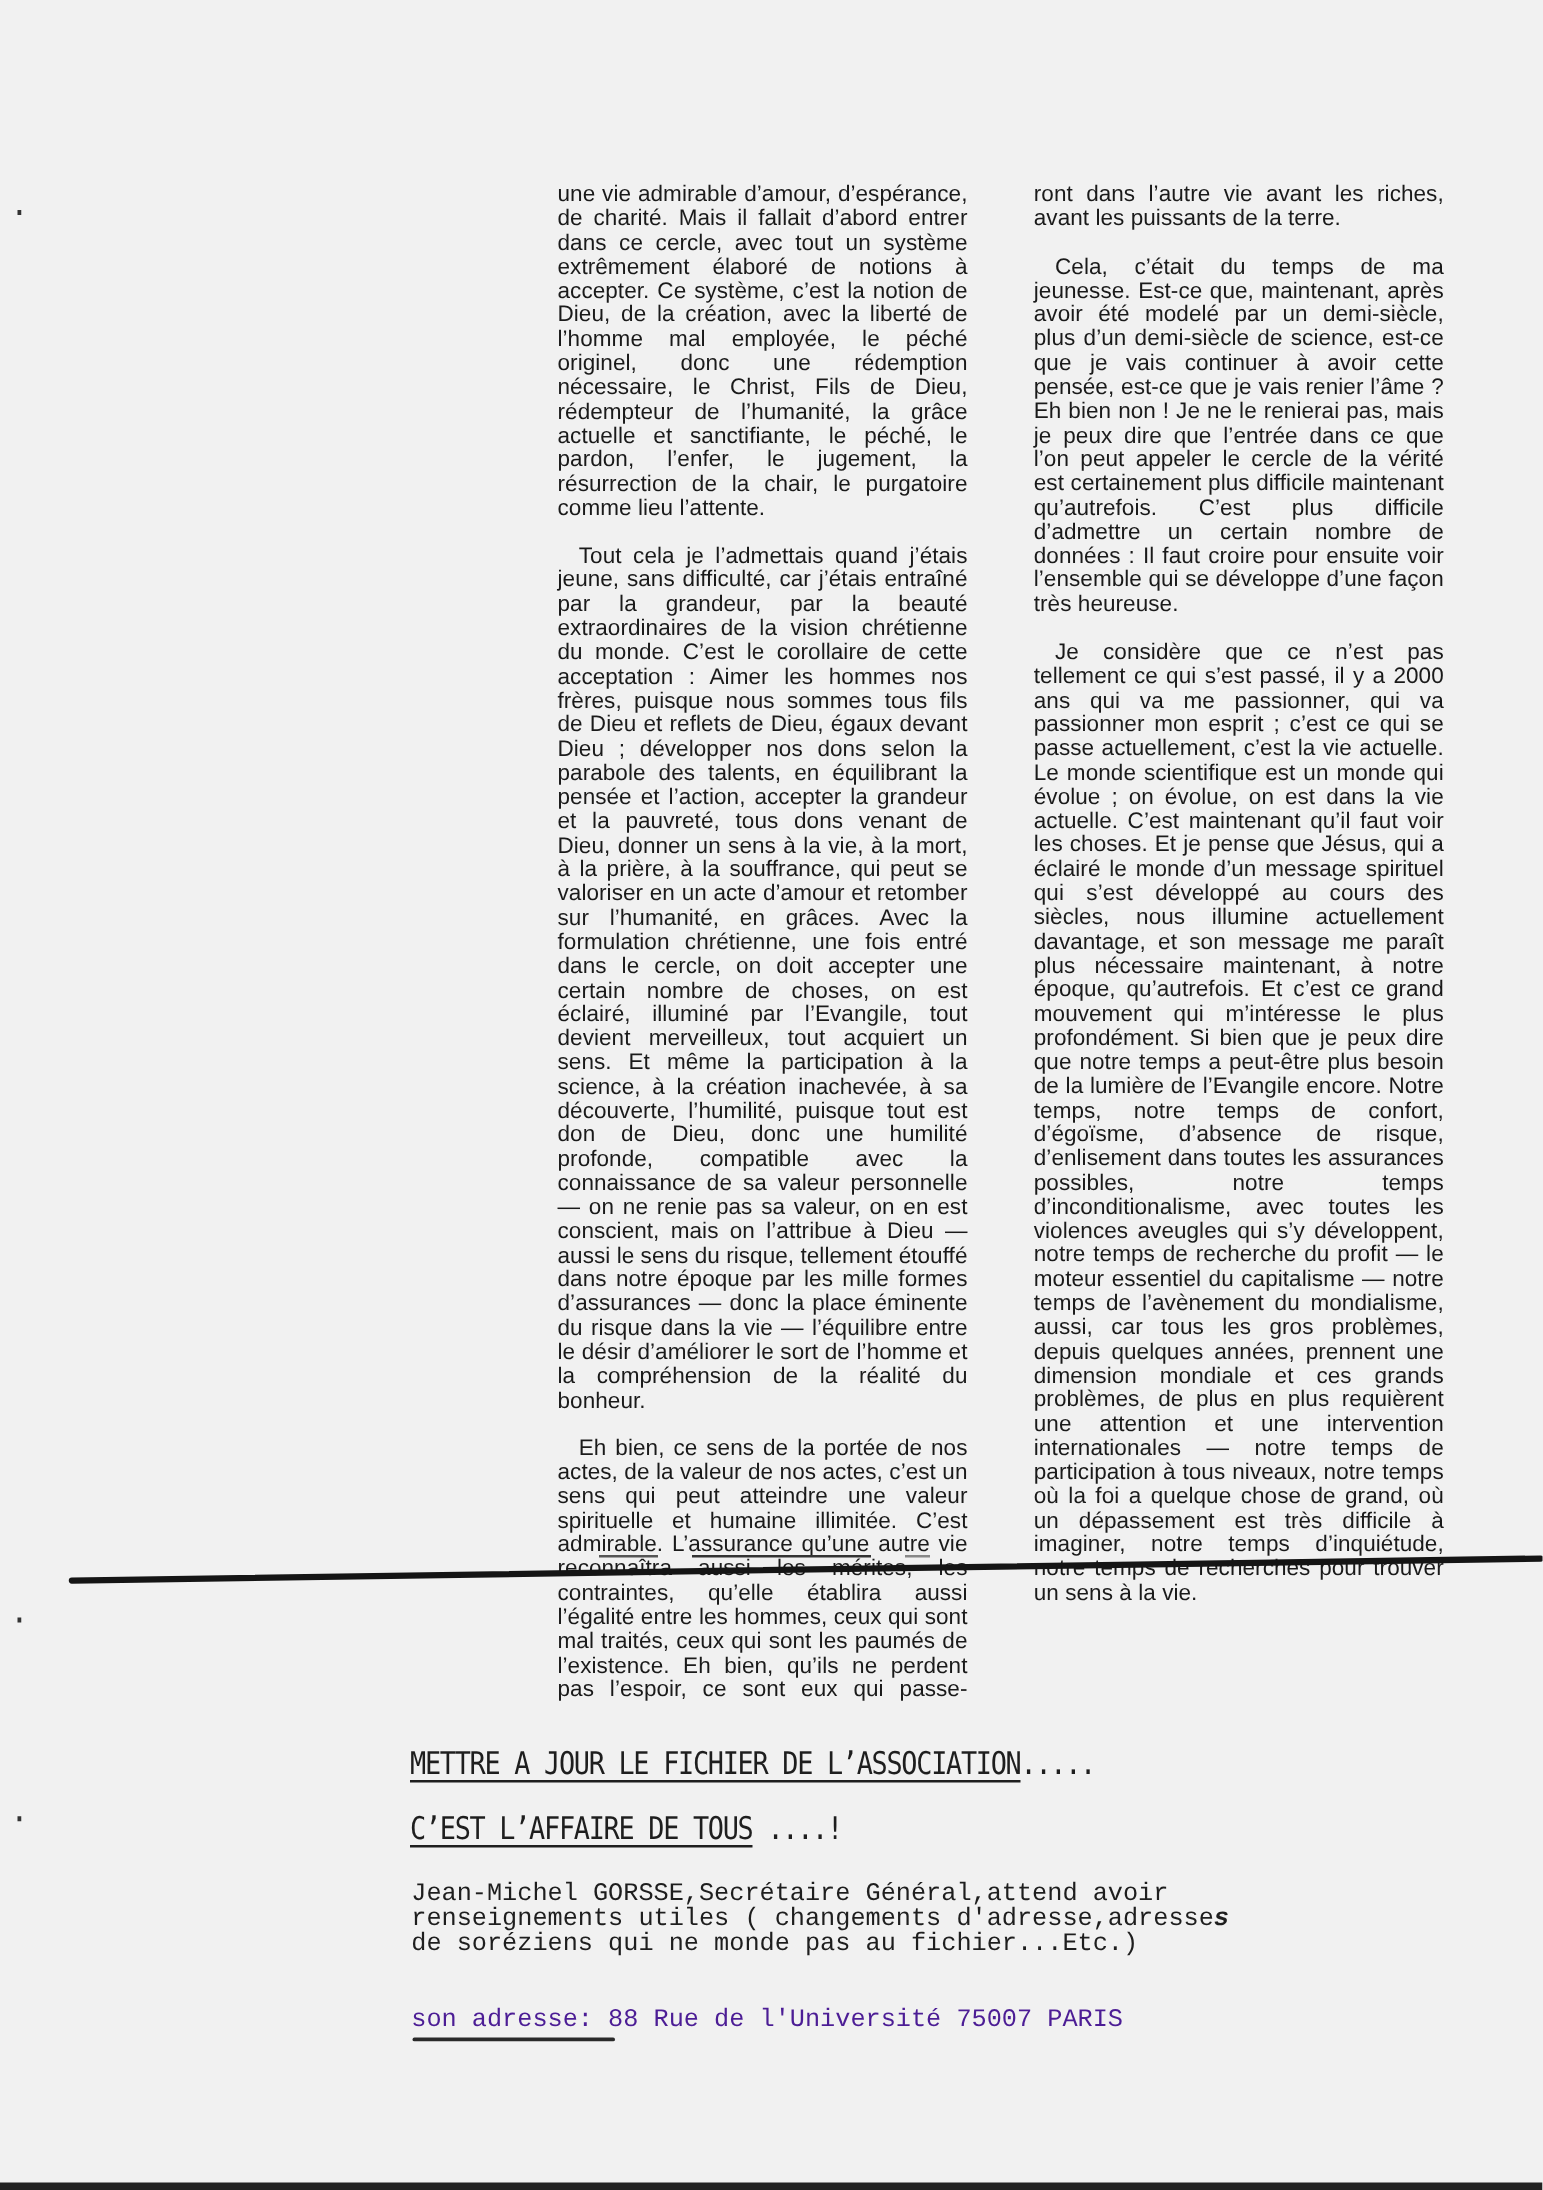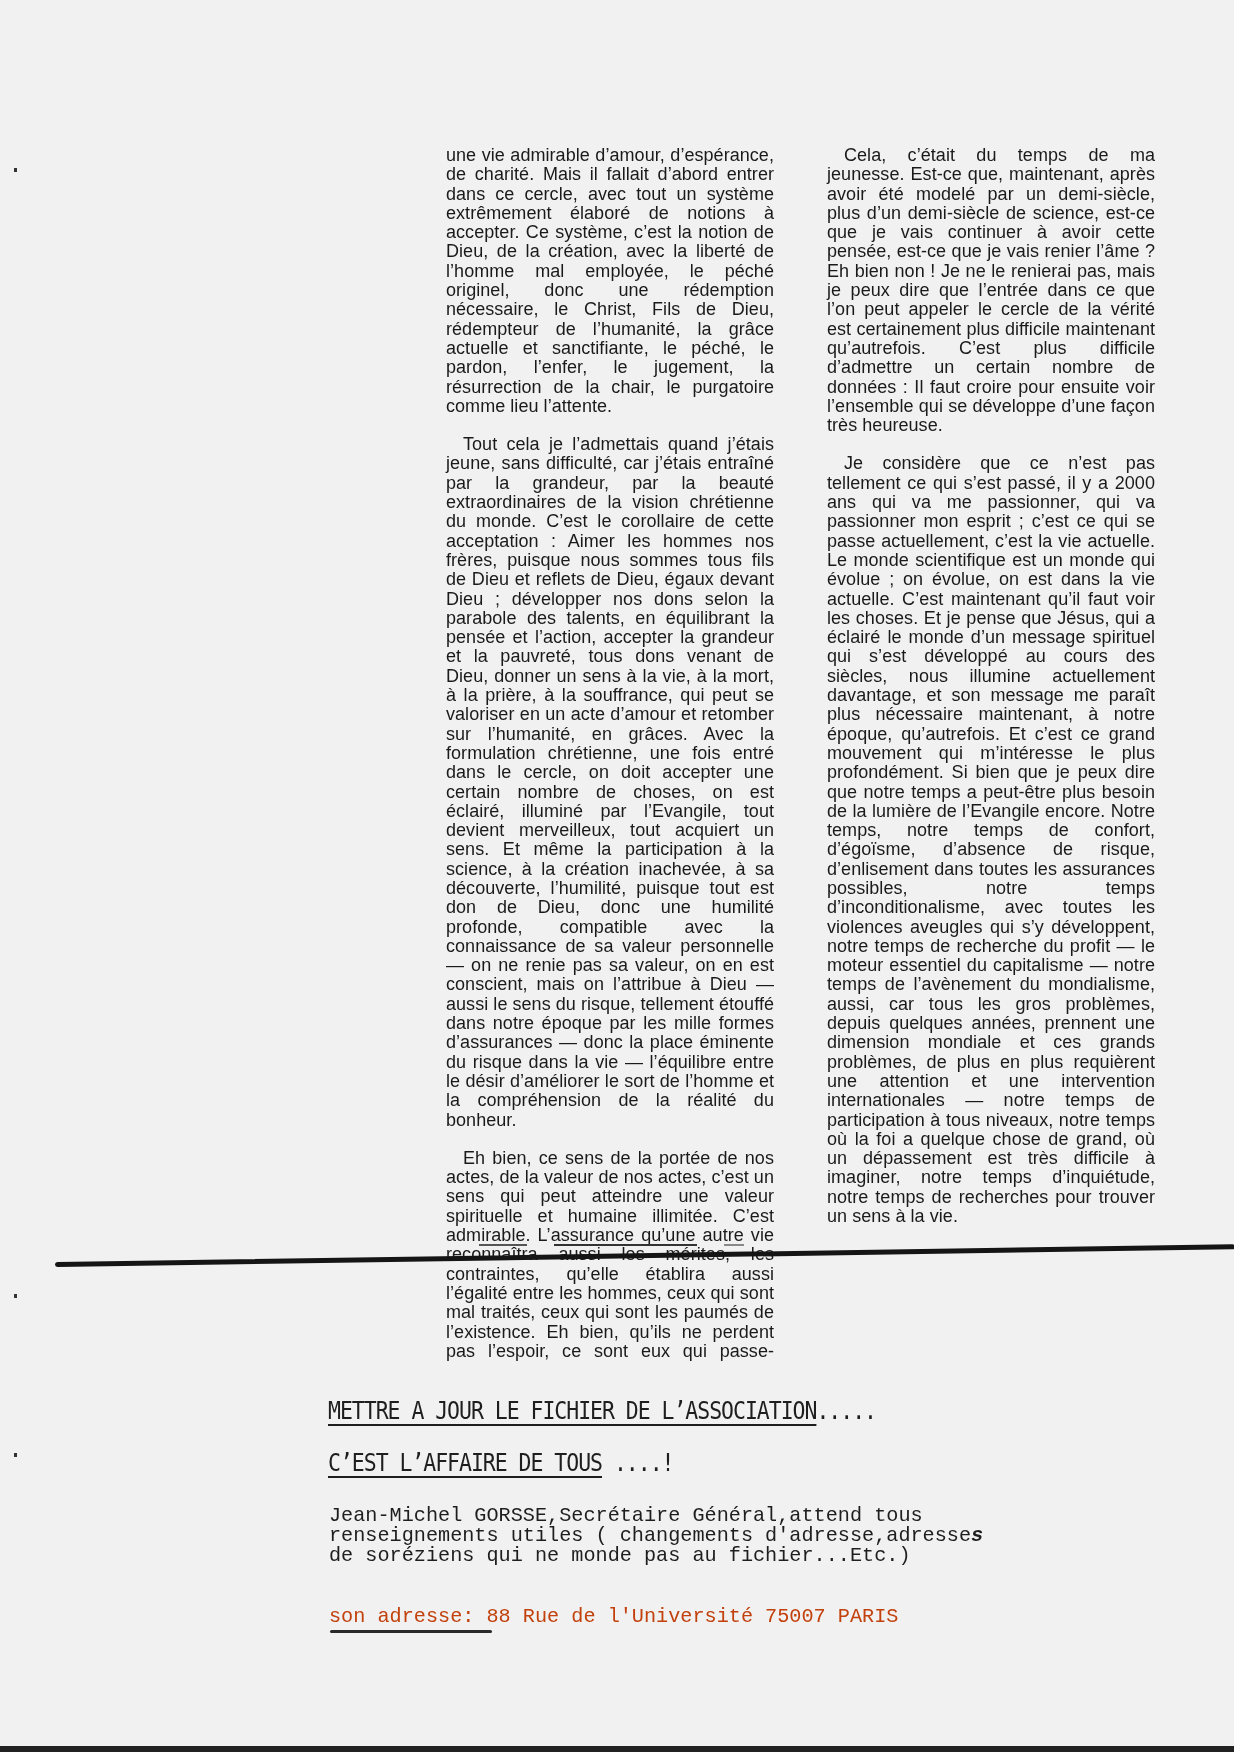--- a/index.html
+++ b/index.html
@@ -41,21 +41,21 @@
     .t2 { top: 1448px; }
     .notice-body {
       position: absolute; left: 329px; top: 1506px;
       font-family: "Liberation Mono", "DejaVu Sans Mono", monospace;
       font-size: 20.2px; line-height: 20px; color: #1e1e1e; white-space: pre;
     }
     .notice-body .bold-s { font-weight: bold; font-style: italic; }
     .addr {
       position: absolute; left: 329px; top: 1605px;
       font-family: "Liberation Mono", "DejaVu Sans Mono", monospace;
-      font-size: 20.2px; color: #c2410c; white-space: pre;
+      font-size: 20.2px; color: #4c1d95; white-space: pre;
     }
     .addr-underline {
       position: absolute; left: 330px; top: 1630px; width: 162px; height: 3px;
       background: #2a2a2a; border-radius: 2px;
     }
     .bottom-bar {
       position: absolute; left: 0; top: 1746px; width: 1234px; height: 6px; background: #222;
     }
   </style>
 </head>
@@ -65,28 +65,29 @@
 <div class="speck" style="left:14px;top:1294px;width:3px;height:4px;"></div>
 <div class="speck" style="left:14px;top:1453px;width:3px;height:4px;"></div>
 
 <div class="col left">
   <p class="last-line-none">une vie admirable d’amour, d’espérance, de charité. Mais il fallait d’abord entrer dans ce cercle, avec tout un système extrêmement élaboré de notions à accepter. Ce système, c’est la notion de Dieu, de la création, avec la liberté de l’homme mal employée, le péché originel, donc une rédemption nécessaire, le Christ, Fils de Dieu, rédempteur de l’humanité, la grâce actuelle et sanctifiante, le péché, le pardon, l’enfer, le jugement, la résurrection de la chair, le purgatoire comme lieu l’attente.</p>
   <p class="indent">Tout cela je l’admettais quand j’étais jeune, sans difficulté, car j’étais entraîné par la grandeur, par la beauté extraordinaires de la vision chrétienne du monde. C’est le corollaire de cette acceptation : Aimer les hommes nos frères, puisque nous sommes tous fils de Dieu et reflets de Dieu, égaux devant Dieu ; développer nos dons selon la parabole des talents, en équilibrant la pensée et l’action, accepter la grandeur et la pauvreté, tous dons venant de Dieu, donner un sens à la vie, à la mort, à la prière, à la souffrance, qui peut se valoriser en un acte d’amour et retomber sur l’humanité, en grâces. Avec la formulation chrétienne, une fois entré dans le cercle, on doit accepter une certain nombre de choses, on est éclairé, illuminé par l’Evangile, tout devient merveilleux, tout acquiert un sens. Et même la participation à la science, à la création inachevée, à sa découverte, l’humilité, puisque tout est don de Dieu, donc une humilité profonde, compatible avec la connaissance de sa valeur personnelle — on ne renie pas sa valeur, on en est conscient, mais on l’attribue à Dieu — aussi le sens du risque, tellement étouffé dans notre époque par les mille formes d’assurances — donc la place éminente du risque dans la vie — l’équilibre entre le désir d’améliorer le sort de l’homme et la compréhension de la réalité du bonheur.</p>
   <p class="indent last-line-just">Eh bien, ce sens de la portée de nos actes, de la valeur de nos actes, c’est un sens qui peut atteindre une valeur spirituelle et humaine illimitée. C’est admirable. L’assurance qu’une autre vie reconnaîtra aussi les mérites, les contraintes, qu’elle établira aussi l’égalité entre les hommes, ceux qui sont mal traités, ceux qui sont les paumés de l’existence. Eh bien, qu’ils ne perdent pas l’espoir, ce sont eux qui passe-</p>
 </div>
 
 <div class="col right">
+  <p>ront dans l’autre vie avant les riches, avant les puissants de la terre.</p>
   <p class="indent">Cela, c’était du temps de ma jeunesse. Est-ce que, maintenant, après avoir été modelé par un demi-siècle, plus d’un demi-siècle de science, est-ce que je vais continuer à avoir cette pensée, est-ce que je vais renier l’âme ? Eh bien non ! Je ne le renierai pas, mais je peux dire que l’entrée dans ce que l’on peut appeler le cercle de la vérité est certainement plus difficile maintenant qu’autrefois. C’est plus difficile d’admettre un certain nombre de données : Il faut croire pour ensuite voir l’ensemble qui se développe d’une façon très heureuse.</p>
   <p class="indent">Je considère que ce n’est pas tellement ce qui s’est passé, il y a 2000 ans qui va me passionner, qui va passionner mon esprit ; c’est ce qui se passe actuellement, c’est la vie actuelle. Le monde scientifique est un monde qui évolue ; on évolue, on est dans la vie actuelle. C’est maintenant qu’il faut voir les choses. Et je pense que Jésus, qui a éclairé le monde d’un message spirituel qui s’est développé au cours des siècles, nous illumine actuellement davantage, et son message me paraît plus nécessaire maintenant, à notre époque, qu’autrefois. Et c’est ce grand mouvement qui m’intéresse le plus profondément. Si bien que je peux dire que notre temps a peut-être plus besoin de la lumière de l’Evangile encore. Notre temps, notre temps de confort, d’égoïsme, d’absence de risque, d’enlisement dans toutes les assurances possibles, notre temps d’inconditionalisme, avec toutes les violences aveugles qui s’y développent, notre temps de recherche du profit — le moteur essentiel du capitalisme — notre temps de l’avènement du mondialisme, aussi, car tous les gros problèmes, depuis quelques années, prennent une dimension mondiale et ces grands problèmes, de plus en plus requièrent une attention et une intervention internationales — notre temps de participation à tous niveaux, notre temps où la foi a quelque chose de grand, où un dépassement est très difficile à imaginer, notre temps d’inquiétude, notre temps de recherches pour trouver un sens à la vie.</p>
 </div>
 
 <div class="col-end-rule"></div>
 <div class="divider"></div>
 
 <div class="notice-title t1"><span class="u">METTRE A JOUR LE FICHIER DE L’ASSOCIATION</span><span>.....</span></div>
 <div class="notice-title t2"><span class="u">C’EST L’AFFAIRE DE TOUS</span><span> ....!</span></div>
 
-<div class="notice-body"><div>Jean-Michel GORSSE,Secrétaire Général,attend tous</div><div><span>renseignements utiles ( changements d'adresse,adresse</span><span class="bold-s">s</span></div><div>de soréziens qui ne monde pas au fichier...Etc.)</div></div>
+<div class="notice-body"><div>Jean-Michel GORSSE,Secrétaire Général,attend avoir</div><div><span>renseignements utiles ( changements d'adresse,adresse</span><span class="bold-s">s</span></div><div>de soréziens qui ne monde pas au fichier...Etc.)</div></div>
 
 <div class="addr"><span>son adresse:</span><span> 88 Rue de l'Université 75007 PARIS</span></div>
 <div class="addr-underline"></div>
 
 <div class="bottom-bar"></div>
 
 </body></html>

